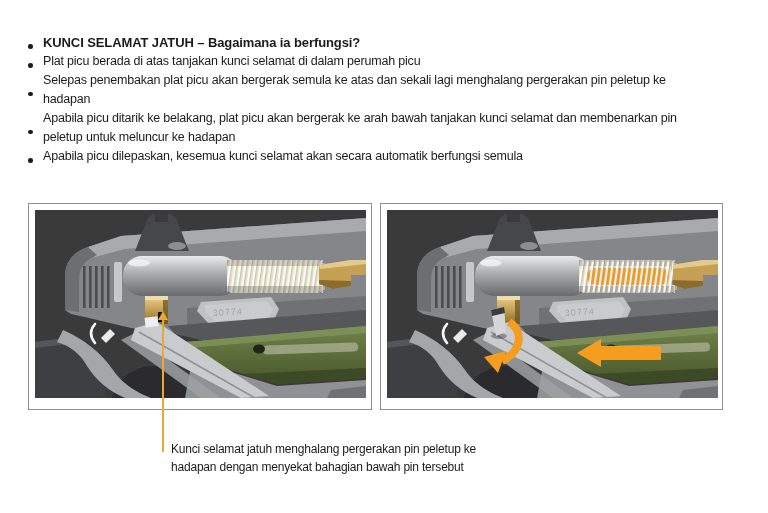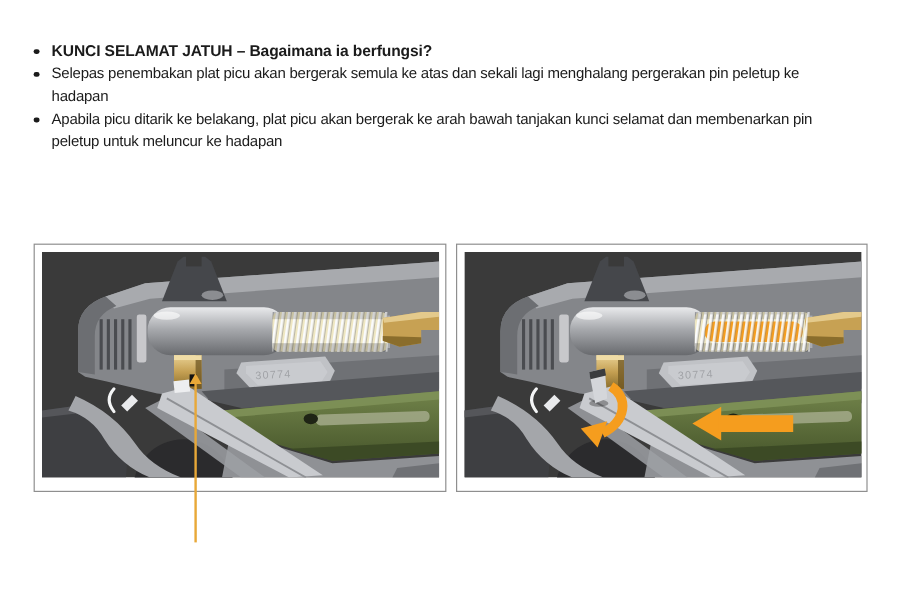--- a/index.html
+++ b/index.html
@@ -2,21 +2,21 @@
 <html><head>
 <meta charset="utf-8">
 <style>
   html,body{margin:0;padding:0;background:#fff;}
   .canvas{
     position:relative;width:768px;height:513px;overflow:hidden;background:#fff;
     font-family:"Liberation Sans","DejaVu Sans",sans-serif;color:#1b1b1b;
   }
   
   .bullets{position:absolute;left:28px;top:33px;width:678px;}
-  .b-row{display:flex;align-items:flex-start;font-size:12.5px;line-height:19px;letter-spacing:-0.2px;}
+  .b-row{display:flex;align-items:center;font-size:12.5px;line-height:19px;letter-spacing:-0.2px;}
   .b-row.title{font-size:13px;font-weight:bold;letter-spacing:-0.1px;}
   .b-dot{flex:0 0 15px;width:15px;padding-top:7.5px;}
   .b-dot::before{content:"";display:block;width:4.5px;height:4.5px;border-radius:50%;background:#1b1b1b;}
   .b-text{flex:1;}
   
   .fig{position:absolute;top:203px;height:207px;background:#fff;border:1px solid #8f8f8f;box-sizing:border-box;}
   .fig-left{left:28px;width:344px;}
   .fig-right{left:380px;width:343px;}
   .fig svg{position:absolute;left:6px;top:6px;display:block;}
   
@@ -120,25 +120,33 @@
     </defs>
   </svg>
 
   <section class="bullets">
     <div class="b-row title">
       <span class="b-dot"></span>
       <span class="b-text">KUNCI SELAMAT JATUH – Bagaimana ia berfungsi?</span>
     </div>
     <div class="b-row">
       <span class="b-dot"></span>
+      <span class="b-text">Plat picu berada di atas  tanjakan kunci selamat di dalam perumah picu</span>
+    </div>
+    <div class="b-row">
+      <span class="b-dot"></span>
       <span class="b-text">Selepas penembakan plat picu akan bergerak semula ke atas dan sekali lagi menghalang pergerakan pin peletup ke hadapan</span>
     </div>
     <div class="b-row">
       <span class="b-dot"></span>
       <span class="b-text">Apabila picu ditarik ke belakang, plat picu akan bergerak ke arah bawah tanjakan kunci selamat dan membenarkan pin peletup untuk meluncur ke hadapan</span>
+    </div>
+    <div class="b-row">
+      <span class="b-dot"></span>
+      <span class="b-text">Apabila picu dilepaskan, kesemua kunci selamat akan secara automatik berfungsi semula</span>
     </div>
   </section>
 
   <div class="fig fig-left">
     <svg width="331" height="188" viewBox="0 0 331 188">
       <use href="#gun" width="331" height="188"></use>
 
       <rect x="110" y="107" width="13" height="10" fill="#EDEEF0" transform="rotate(-6 116 112)"></rect>
       <rect x="123" y="102" width="6" height="10" fill="#121212"></rect>
     </svg>
@@ -159,14 +167,15 @@
       <path d="M97,147 L119,141 L111,163 Z" fill="#F59D1E"></path>
 
       <path d="M190,143 L214,129 L214,157 Z" fill="#F59D1E"></path>
       <rect x="212" y="136" width="62" height="14" fill="#F59D1E"></rect>
     </svg>
   </div>
 
   <div class="callout-head"></div>
   <div class="callout-line"></div>
 
+  <div class="caption">Kunci selamat jatuh menghalang pergerakan pin peletup ke hadapan dengan menyekat bahagian bawah pin tersebut</div>
 
 </div>
 
 </body></html>

